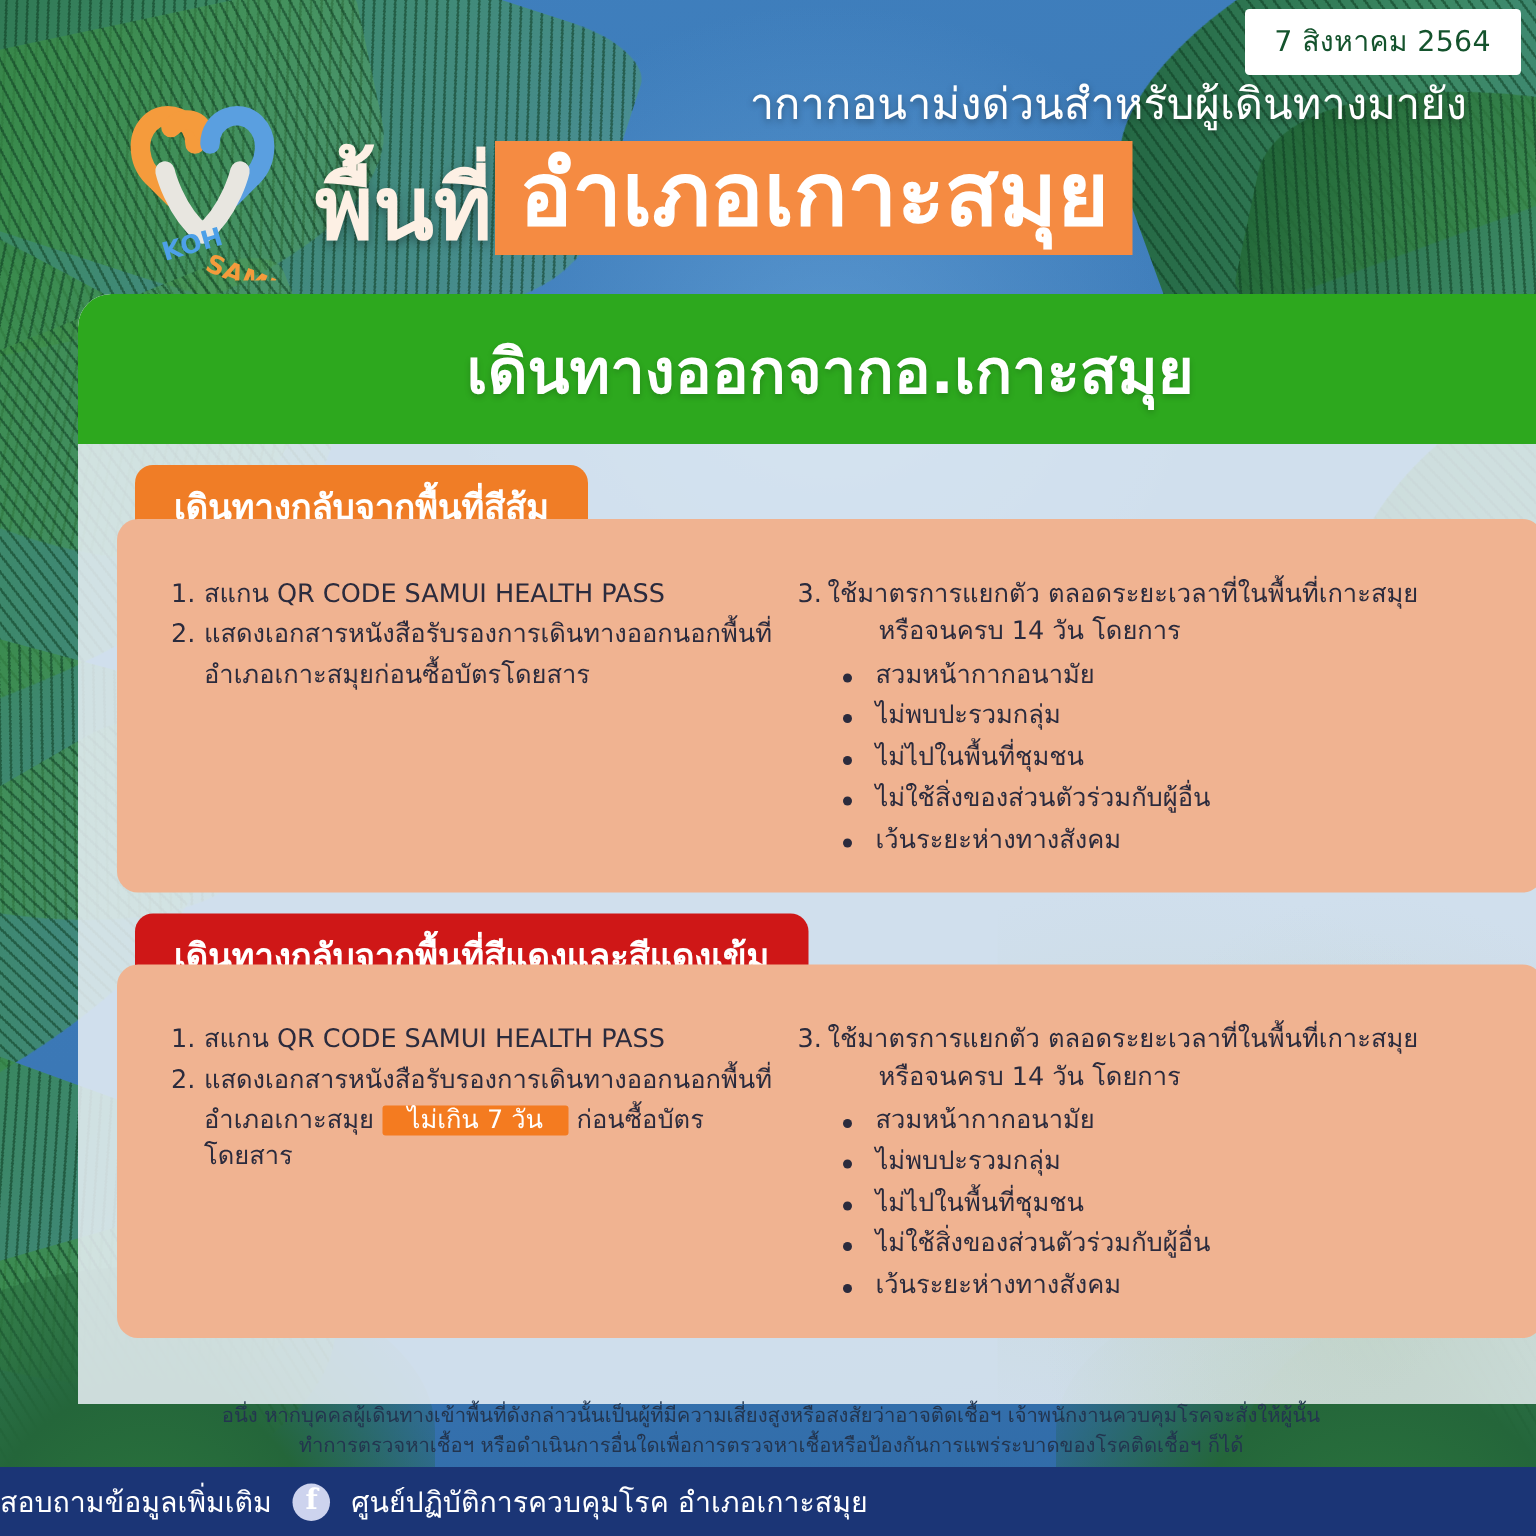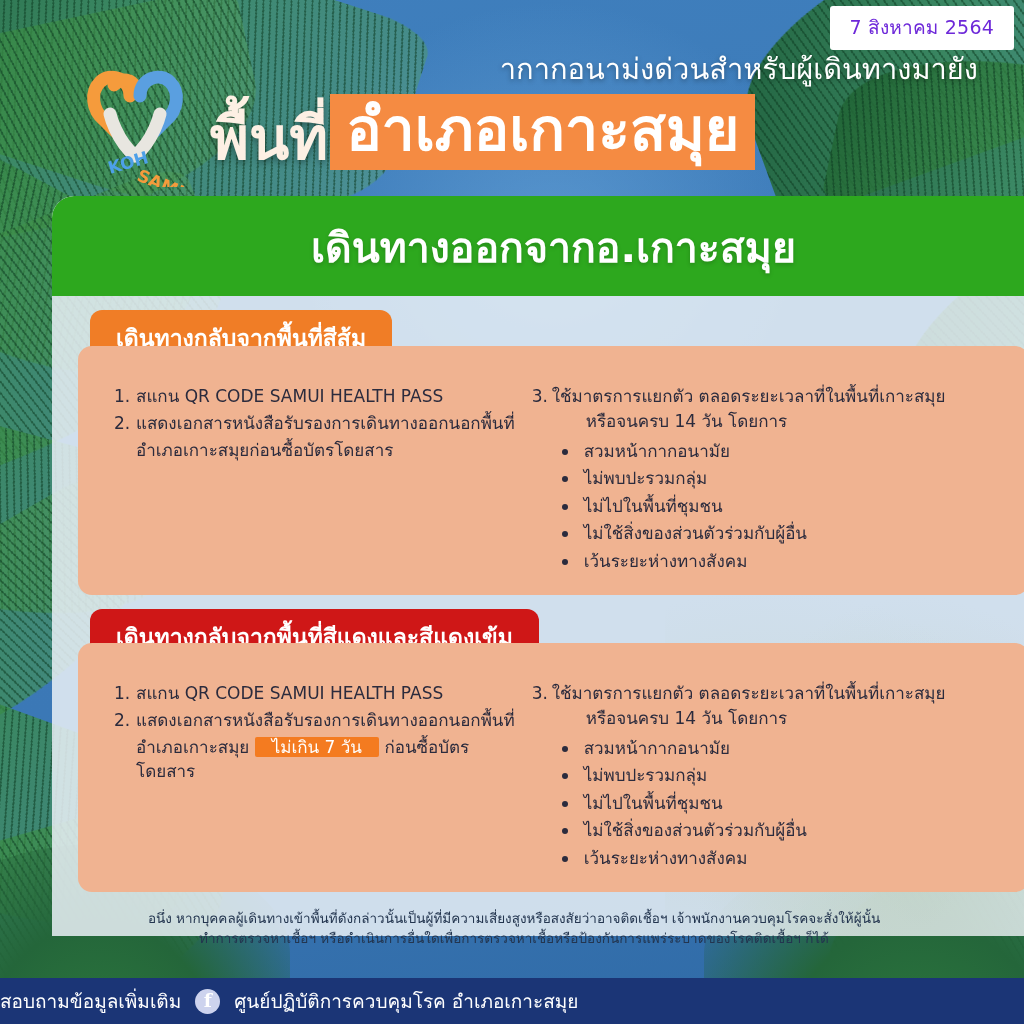--- a/index.html
+++ b/index.html
@@ -55,21 +55,21 @@
   .bush-r { right: -110px; width: 430px; }
   .sky-glow {
     position: absolute; top: 0; left: 28%; width: 52%; height: 46%;
     background: radial-gradient(ellipse at center, rgba(120,180,230,.45), rgba(120,180,230,0) 70%);
   }
 
   
   .date-badge {
     position: absolute; top: 6px; right: 10px;
     background: #ffffff;
-    color: #6d28d9;
+    color: #14532d;
     font-size: 19px;
     padding: 6px 20px 8px;
     border-radius: 3px;
     letter-spacing: .2px;
     z-index: 40;
     white-space: nowrap;
   }
 
   
   .logo { position: absolute; top: 52px; left: 70px; width: 130px; height: 135px; z-index: 30; }
@@ -190,40 +190,40 @@
   .right-head {
     display: flex;
     color: #2b2b3d;
     font-size: 17px;
     line-height: 1.45;
   }
   .right-head .num { width: 20px; flex: none; }
   .right-head .txt { flex: 1; }
   .right-head .sub { display: block; padding-left: 34px; }
 
-  .bullets { list-style: none; margin-top: 4px; padding-left: 22px; }
+  .bullets { list-style: none; margin-top: 4px; padding-left: 22px; font-family: Liberation Mono, monospace; }
   .bullets li {
     position: relative;
     color: #2b2b3d;
     font-size: 17px;
     line-height: 1.62;
     padding-left: 30px;
   }
   .bullets li::before {
     content: "";
     position: absolute;
     left: 8px; top: 11px;
     width: 6px; height: 6px;
     background: #2b2b3d;
     border-radius: 50%;
   }
 
   .footnote {
     position: absolute;
-    left: 60px; right: 56px; top: 908px;
+    left: 60px; right: 56px; top: 934px;
     z-index: 22;
     color: #23354f;
     font-size: 13.5px;
     line-height: 1.5;
     text-align: center;
   }
 
   .footer-bar {
     position: absolute;
     left: 0; right: 0; bottom: 0; height: 46px;

